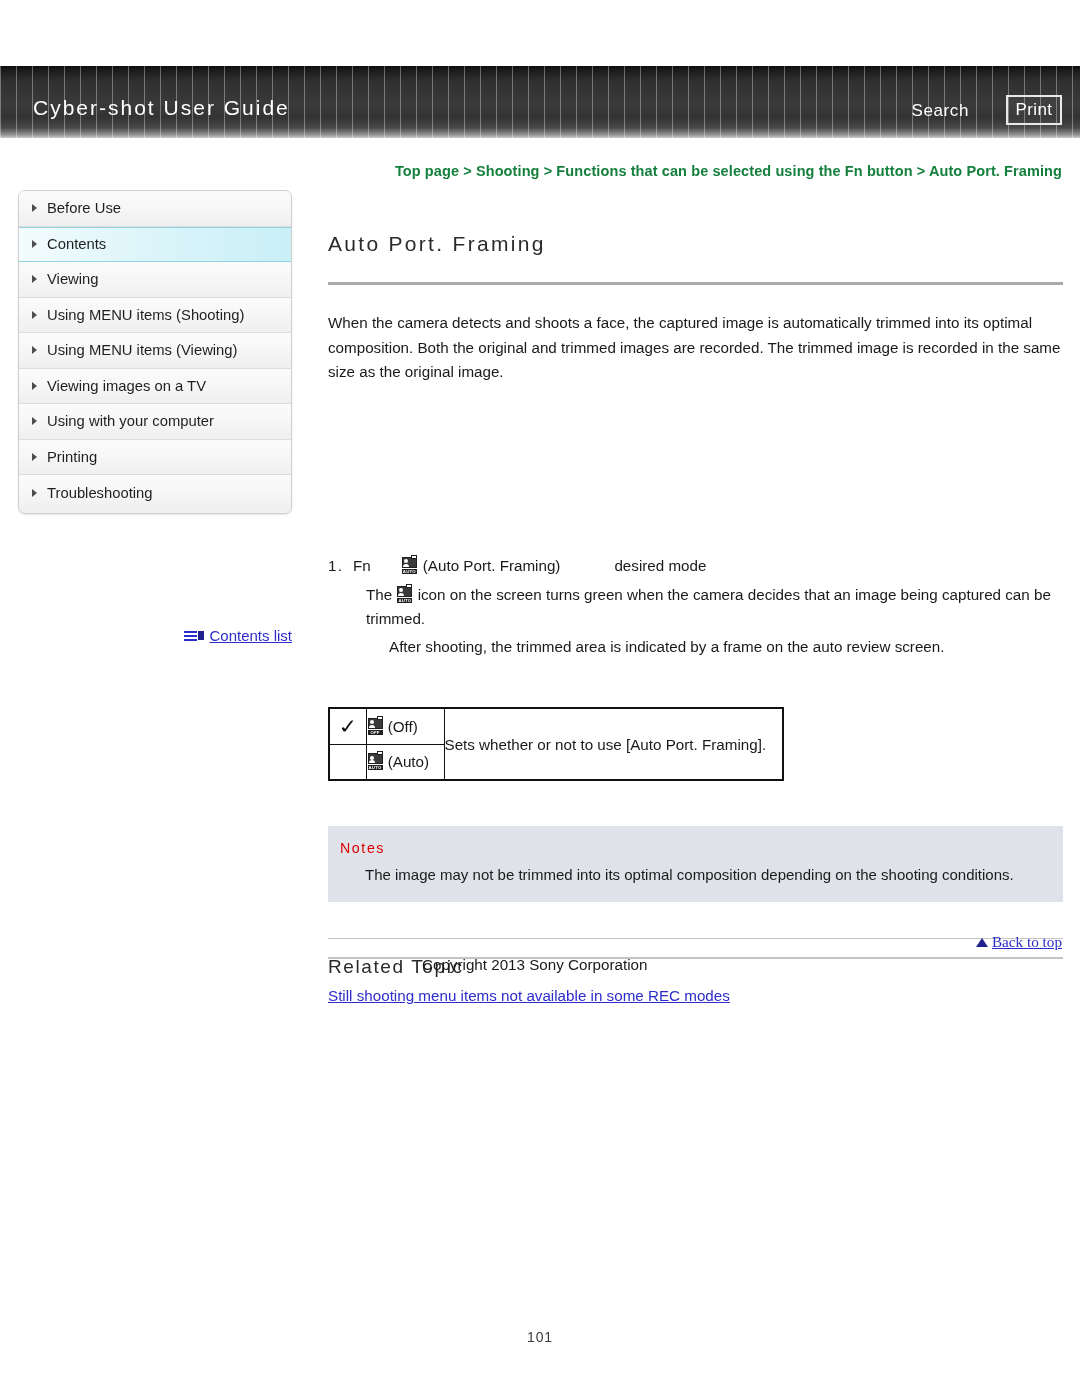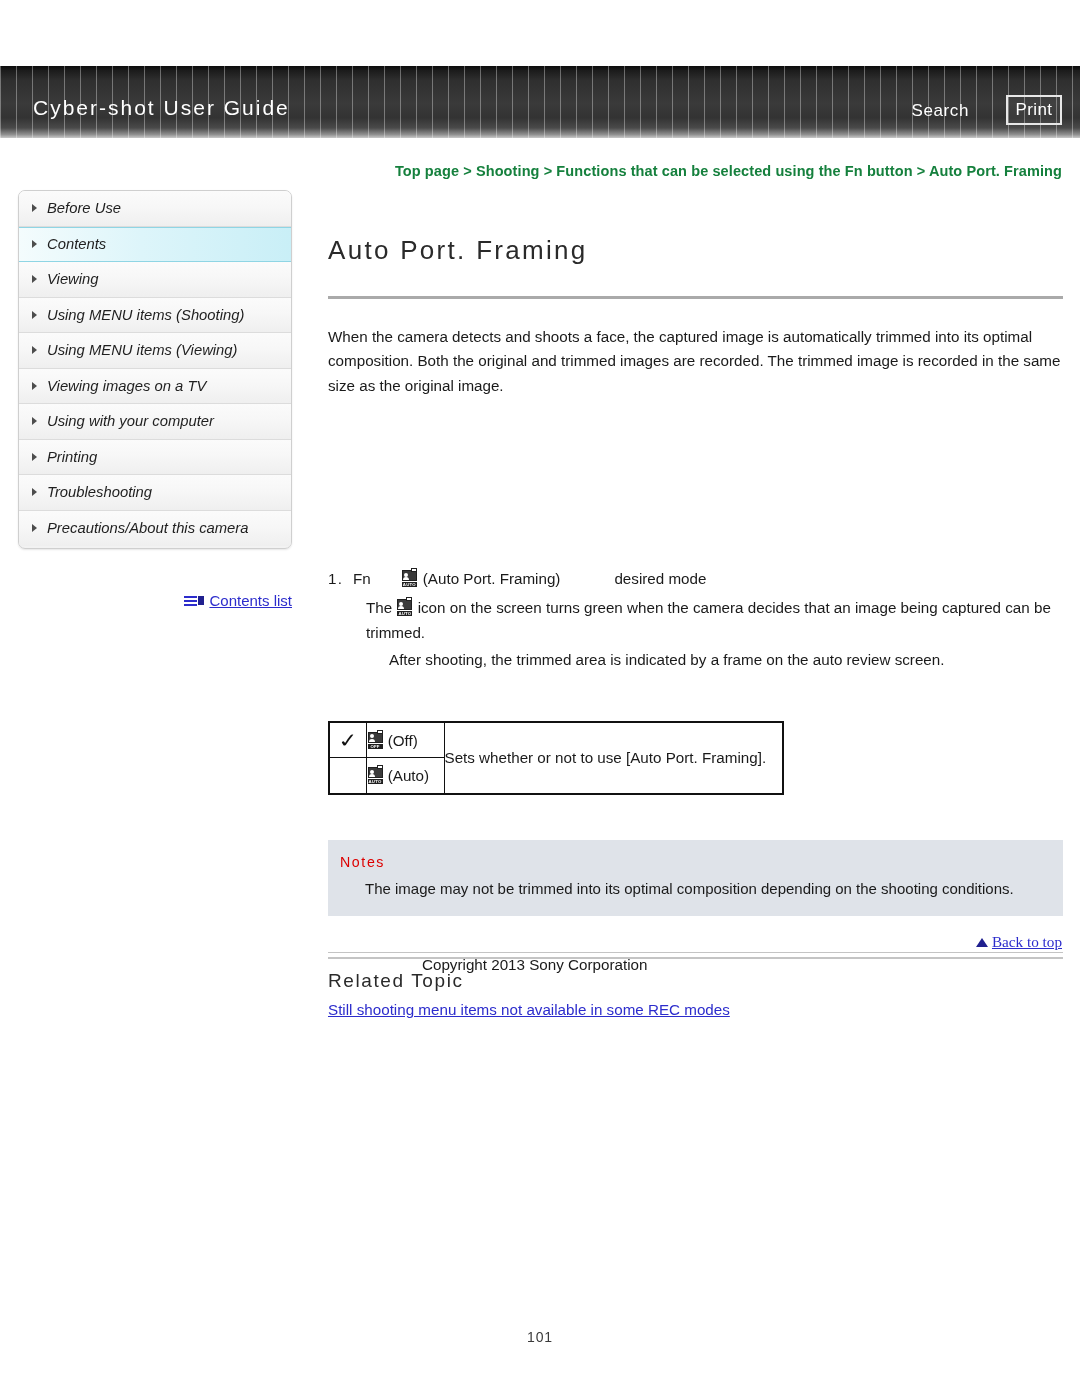--- a/index.html
+++ b/index.html
@@ -77,38 +77,37 @@
   }
   .side-item {
     height: 35.5px;
     display: flex; align-items: center;
     padding-left: 13px;
     font-size: 14.8px;
     color: #1f1f1f;
     background: linear-gradient(to bottom, #fbfbfb 0%, #f7f7f7 45%, #efefef 100%);
     border-bottom: 1px solid #dcdcdc;
     position: relative;
-    font-style: italic;
   }
   .side-item:last-child { border-bottom: none; }
   .side-item.selected {
     background: linear-gradient(to right, #f4fcfd 0%, #ddf5fa 45%, #c9eff7 100%);
     border-top: 1px solid #8fd5e4;
     border-bottom: 1px solid #8fd5e4;
   }
   .side-arrow {
     width: 0; height: 0;
     border-left: 5px solid #4d4d4d;
     border-top: 4px solid transparent;
     border-bottom: 4px solid transparent;
     margin-right: 10px;
     flex: 0 0 auto;
   }
   .contents-link {
-    position: absolute; left: 18px; top: 592px;
+    position: absolute; left: 18px; top: 627px;
     width: 274px;
     display: flex; align-items: center; justify-content: flex-end;
     gap: 5px;
     font-size: 15px;
     color: #2c2ccc;
     white-space: nowrap;
   }
   .contents-icon {
     width: 20px; height: 11px;
     position: relative;
@@ -123,21 +122,21 @@
   .contents-icon b {
     position: absolute; right: 0; top: 1px; width: 6px; height: 9px;
     background: #20208f; display: block;
   }
 
   
   .main {
     position: absolute; left: 328px; top: 218px; width: 735px;
   }
   .page-title {
-    font-size: 26px;
+    font-size: 21px;
     letter-spacing: 2.3px;
     color: #2a2a2a;
     font-weight: 400;
     padding-bottom: 12px;
   }
   .title-rule {
     height: 3px;
     background: #aaaaaa;
     margin-bottom: 26px;
   }
@@ -352,24 +351,20 @@
     <span class="side-arrow"></span>
     <span>Using with your computer</span>
   </div>
   <div class="side-item">
     <span class="side-arrow"></span>
     <span>Printing</span>
   </div>
   <div class="side-item">
     <span class="side-arrow"></span>
     <span>Troubleshooting</span>
-  </div>
-  <div class="side-item">
-    <span class="side-arrow"></span>
-    <span>Precautions/About this camera</span>
   </div>
 </nav>
 
 <a class="contents-link" href="#">
   <span class="contents-icon">
       <i></i>
       <i></i>
       <i></i>
       <b></b>
     </span>

